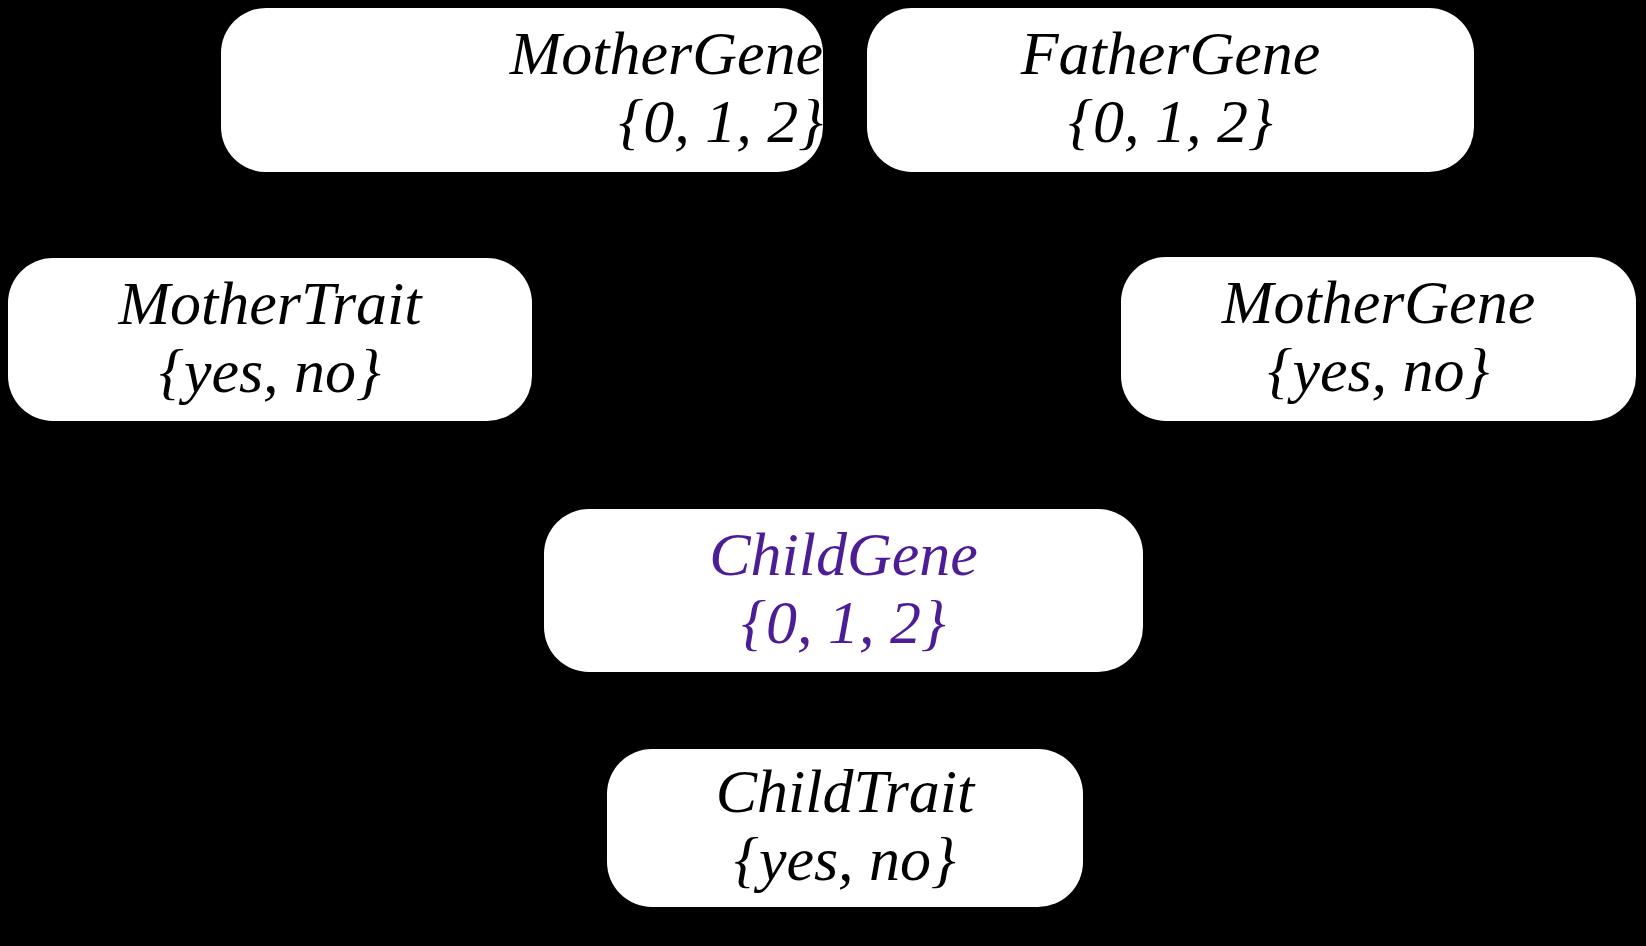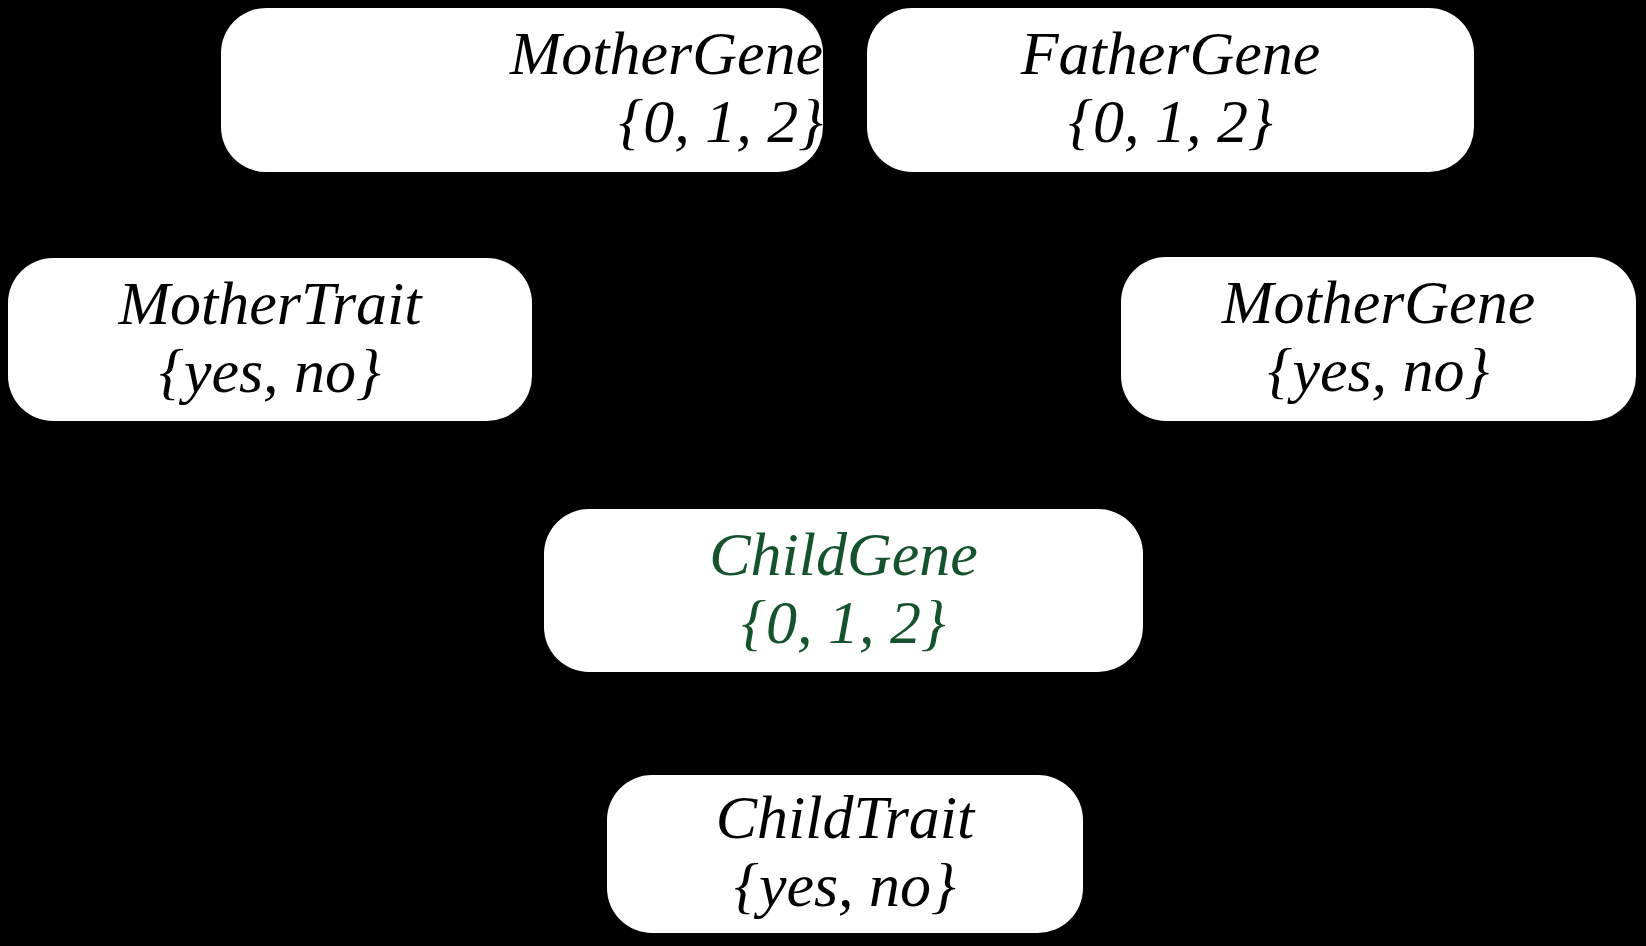--- a/index.html
+++ b/index.html
@@ -34,21 +34,21 @@
   .node .node-label,
   .node .node-values {
     white-space: nowrap;
   }
   
   .node-mother-gene  { left: 221px;  top: 8px;   width: 602px; height: 164px; }
   .node-father-gene  { left: 867px;  top: 8px;   width: 607px; height: 164px; font-style: italic; }
   .node-mother-trait { left: 8px;    top: 258px; width: 524px; height: 163px; }
   .node-father-trait { left: 1121px; top: 257px; width: 515px; height: 164px; }
   .node-child-gene   { left: 544px;  top: 509px; width: 599px; height: 163px; }
-  .node-child-trait  { left: 607px;  top: 775px; width: 476px; height: 158px; }
+  .node-child-trait  { left: 607px;  top: 749px; width: 476px; height: 158px; }
 </style>
 </head>
 <body style="background: rgb(0, 0, 0);">
 
 <div class="canvas" style="background: rgb(0, 0, 0);">
 
   <div class="node node-mother-gene" style="background: rgb(255, 255, 255); color: rgb(0, 0, 0); align-items: flex-end;">
     <div class="node-label">MotherGene</div>
     <div class="node-values">{0, 1, 2}</div>
   </div>
@@ -61,21 +61,21 @@
   <div class="node node-mother-trait" style="background: rgb(255, 255, 255); color: rgb(0, 0, 0);">
     <div class="node-label">MotherTrait</div>
     <div class="node-values">{yes, no}</div>
   </div>
 
   <div class="node node-father-trait" style="background: rgb(255, 255, 255); color: rgb(0, 0, 0);">
     <div class="node-label">MotherGene</div>
     <div class="node-values">{yes, no}</div>
   </div>
 
-  <div class="node node-child-gene" style="background: rgb(255, 255, 255); color: #14532d;">
+  <div class="node node-child-gene" style="background: rgb(255, 255, 255); color: #4c1d95;">
     <div class="node-label">ChildGene</div>
     <div class="node-values">{0, 1, 2}</div>
   </div>
 
   <div class="node node-child-trait" style="background: rgb(255, 255, 255); color: rgb(0, 0, 0);">
     <div class="node-label">ChildTrait</div>
     <div class="node-values">{yes, no}</div>
   </div>
 
 </div>

